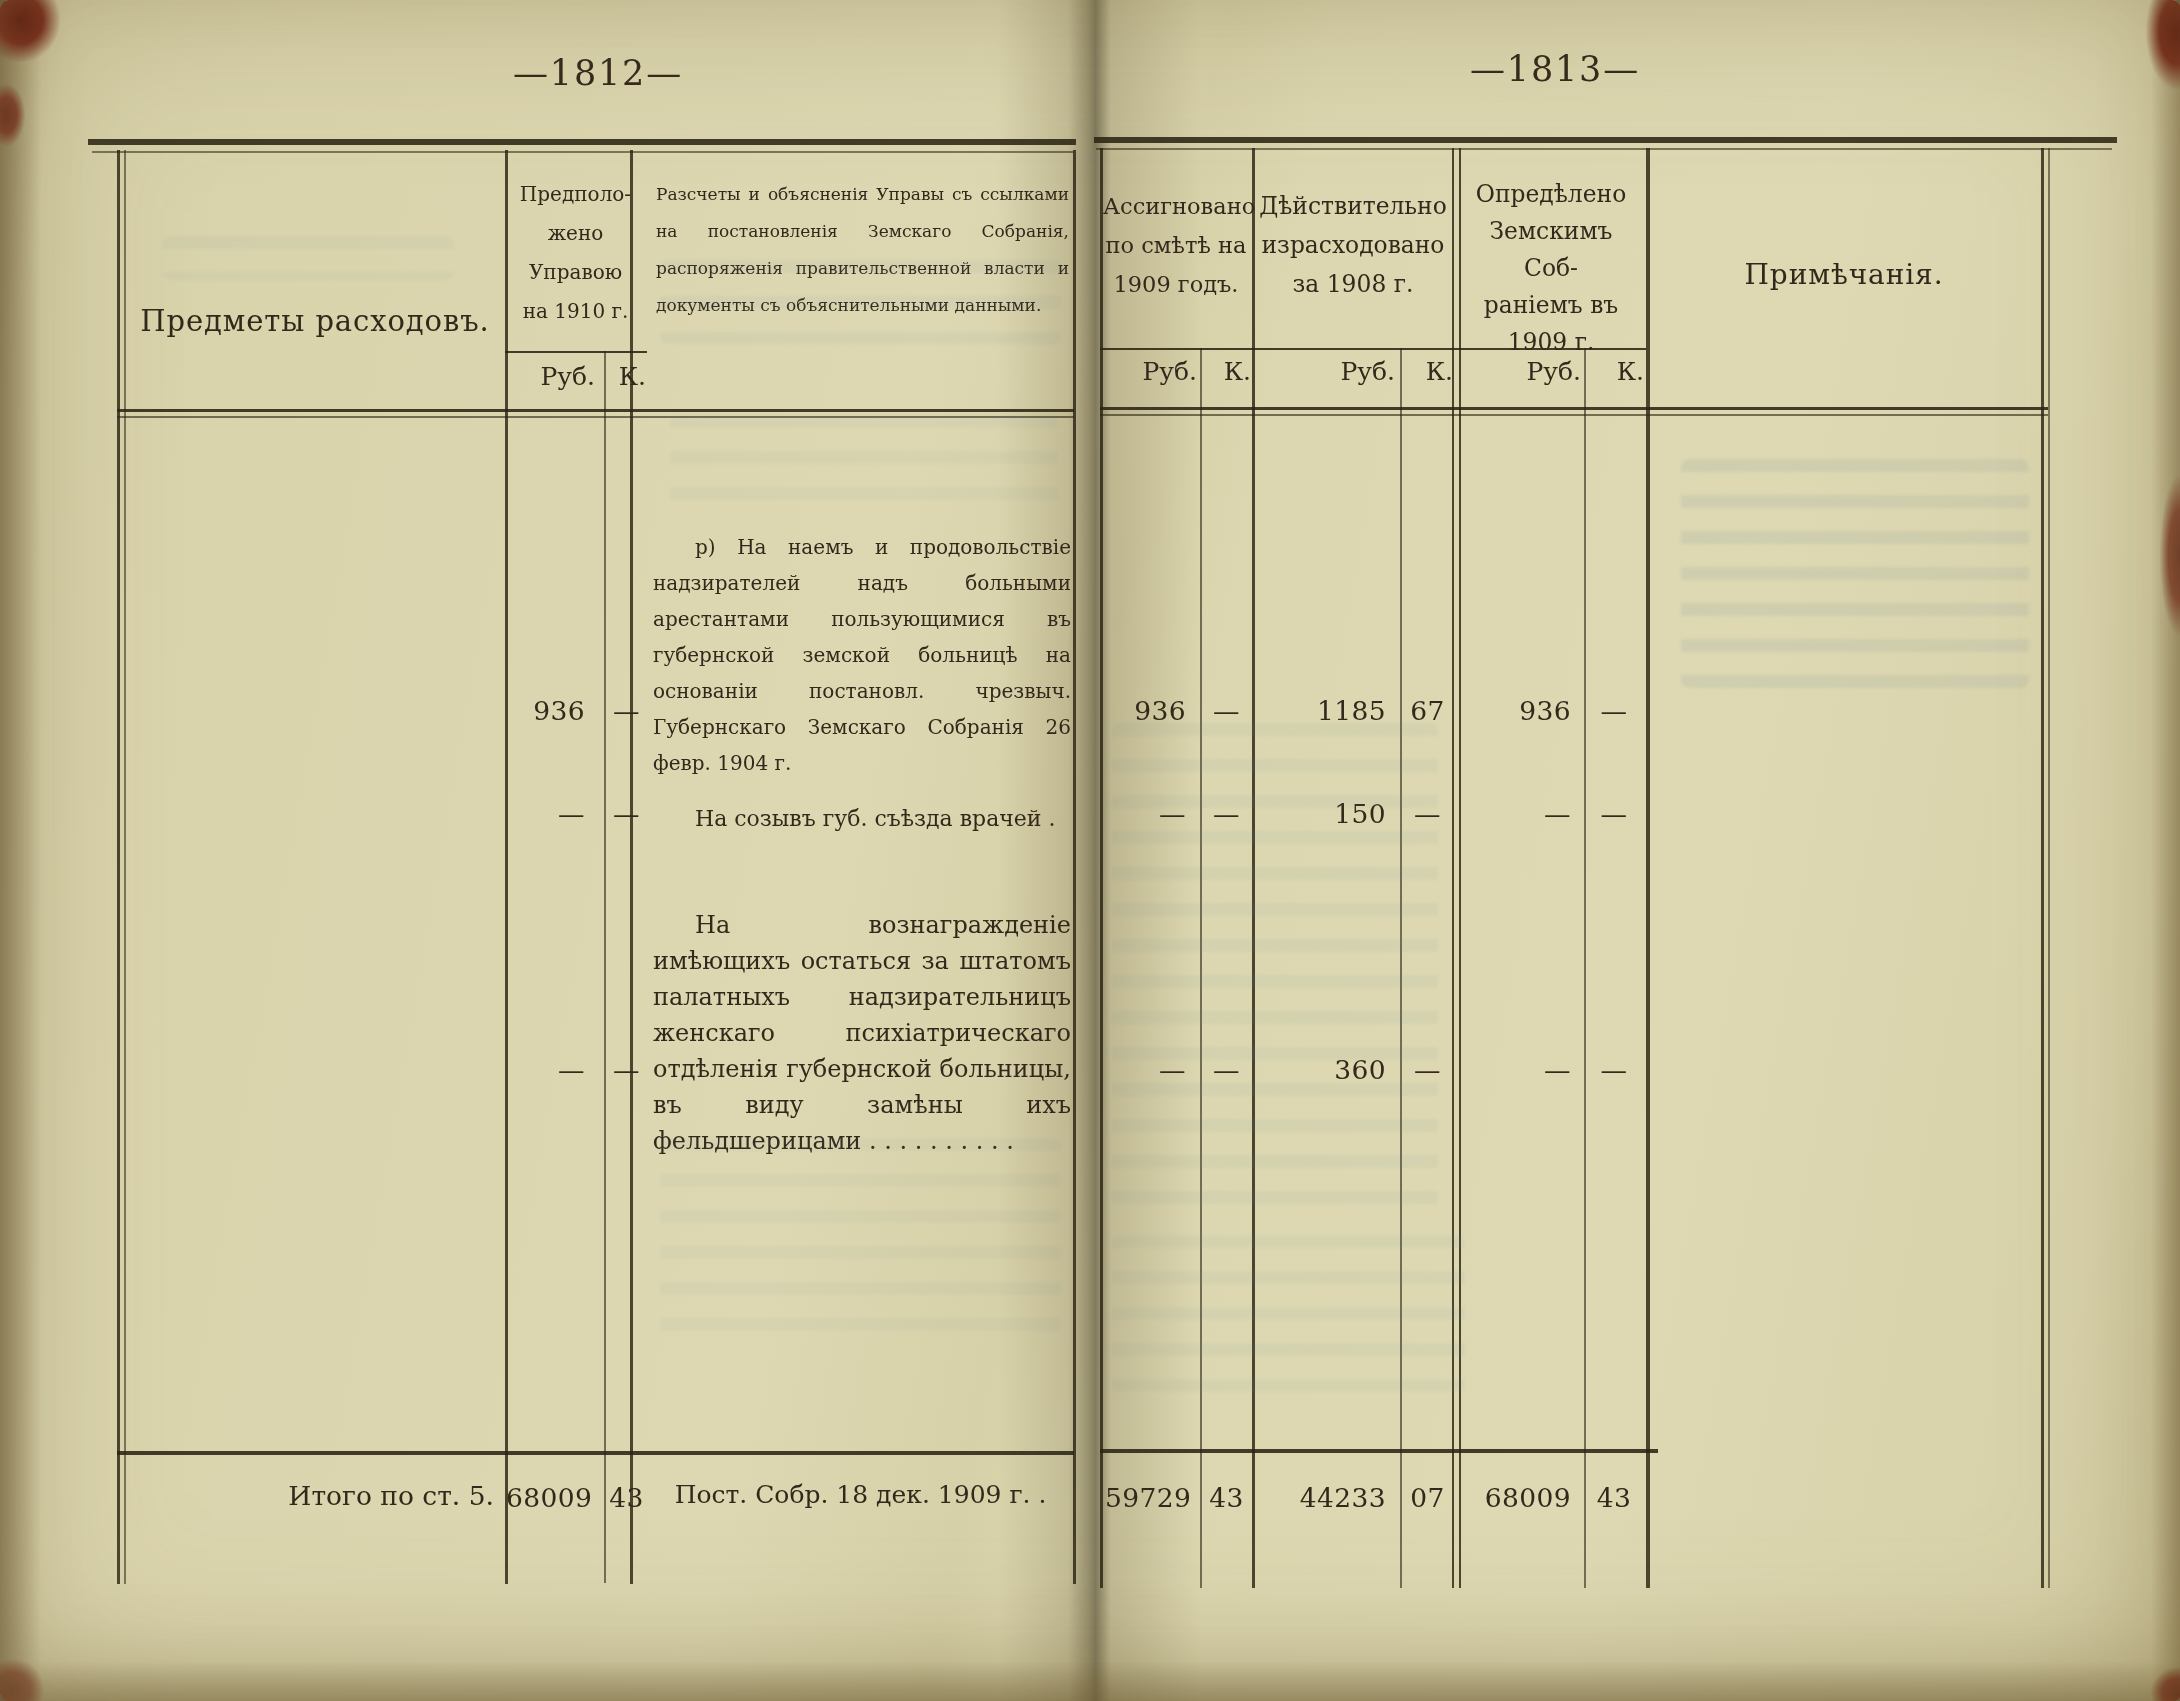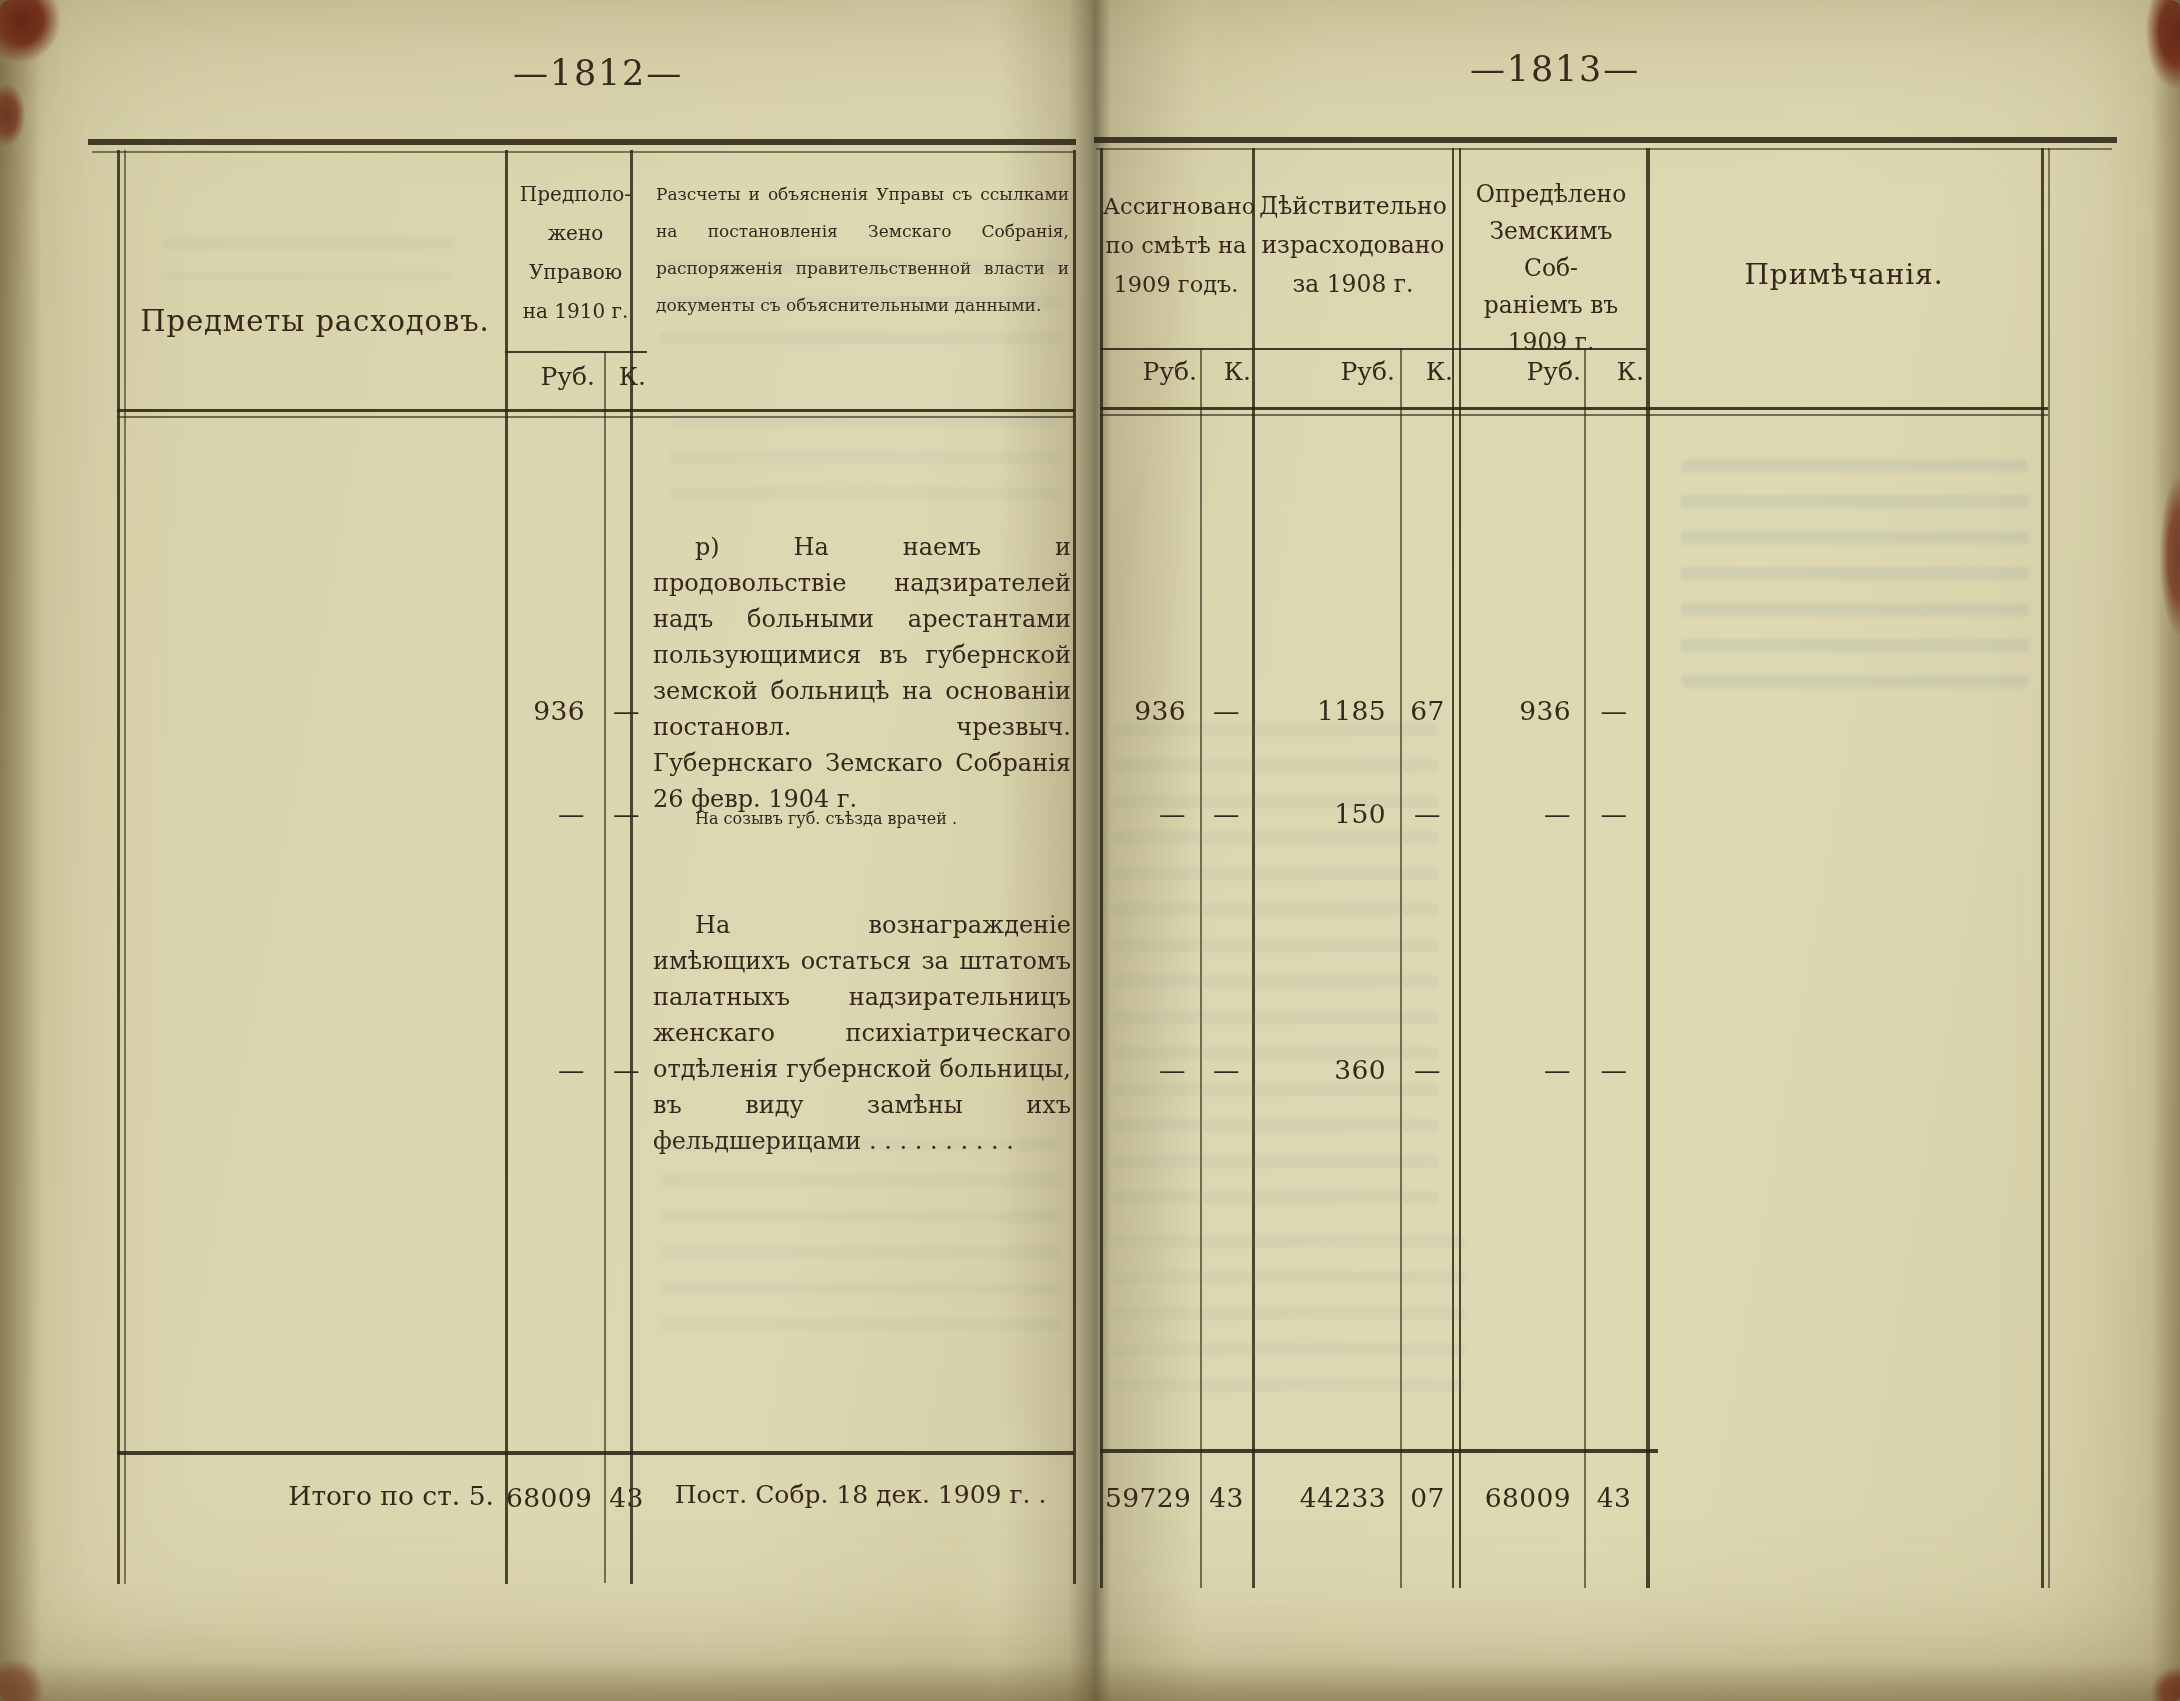--- a/index.html
+++ b/index.html
@@ -113,31 +113,31 @@
 
   <div class="sub" style="left:507px;top:362px;width:88px;">Руб.</div>
   <div class="sub" style="left:605px;top:362px;width:41px;">К.</div>
   <div class="sub" style="left:1103px;top:357px;width:94px;">Руб.</div>
   <div class="sub" style="left:1202px;top:357px;width:49px;">К.</div>
   <div class="sub" style="left:1256px;top:357px;width:139px;">Руб.</div>
   <div class="sub" style="left:1402px;top:357px;width:51px;">К.</div>
   <div class="sub" style="left:1461px;top:357px;width:120px;">Руб.</div>
   <div class="sub" style="left:1586px;top:357px;width:58px;">К.</div>
 
-  <div class="txt just" style="left:653px;top:529px;width:418px;font-size:24px;line-height:36px;text-indent:42px;">р) На наемъ и продовольствіе надзирателей надъ больными арестантами пользующимися въ губернской земской больницѣ на основаніи постановл. чрезвыч. Губернскаго Земскаго Собранія 26 февр. 1904 г.</div>
+  <div class="txt just" style="left:653px;top:529px;width:418px;font-size:20px;line-height:36px;text-indent:42px;">р) На наемъ и продовольствіе надзирателей надъ больными арестантами пользующимися въ губернской земской больницѣ на основаніи постановл. чрезвыч. Губернскаго Земскаго Собранія 26 февр. 1904 г.</div>
   <div class="num right" style="left:507px;top:695px;width:78px;">936</div>
   <div class="num center" style="left:606px;top:695px;width:41px;">—</div>
   <div class="num right" style="left:1105px;top:695px;width:81px;">936</div>
   <div class="num center" style="left:1202px;top:695px;width:49px;">—</div>
   <div class="num right" style="left:1262px;top:695px;width:124px;">1185</div>
   <div class="num center" style="left:1402px;top:695px;width:51px;">67</div>
   <div class="num right" style="left:1463px;top:695px;width:108px;">936</div>
   <div class="num center" style="left:1586px;top:695px;width:56px;">—</div>
 
-  <div class="txt" style="left:653px;top:801px;width:418px;font-size:16px;line-height:36px;text-indent:42px;">На созывъ губ. съѣзда врачей .</div>
+  <div class="txt" style="left:653px;top:801px;width:418px;font-size:22px;line-height:36px;text-indent:42px;">На созывъ губ. съѣзда врачей .</div>
   <div class="num right" style="left:507px;top:798px;width:78px;">—</div>
   <div class="num center" style="left:606px;top:798px;width:41px;">—</div>
   <div class="num right" style="left:1105px;top:798px;width:81px;">—</div>
   <div class="num center" style="left:1202px;top:798px;width:49px;">—</div>
   <div class="num right" style="left:1262px;top:798px;width:124px;">150</div>
   <div class="num center" style="left:1402px;top:798px;width:51px;">—</div>
   <div class="num right" style="left:1463px;top:798px;width:108px;">—</div>
   <div class="num center" style="left:1586px;top:798px;width:56px;">—</div>
 
   <div class="txt just" style="left:653px;top:907px;width:418px;font-size:24px;line-height:36px;text-indent:42px;">На вознагражденіе имѣющихъ остаться за штатомъ палатныхъ надзирательницъ женскаго психіатрическаго отдѣленія губернской больницы, въ виду замѣны ихъ фельдшерицами . . . . . . . . . .</div>

